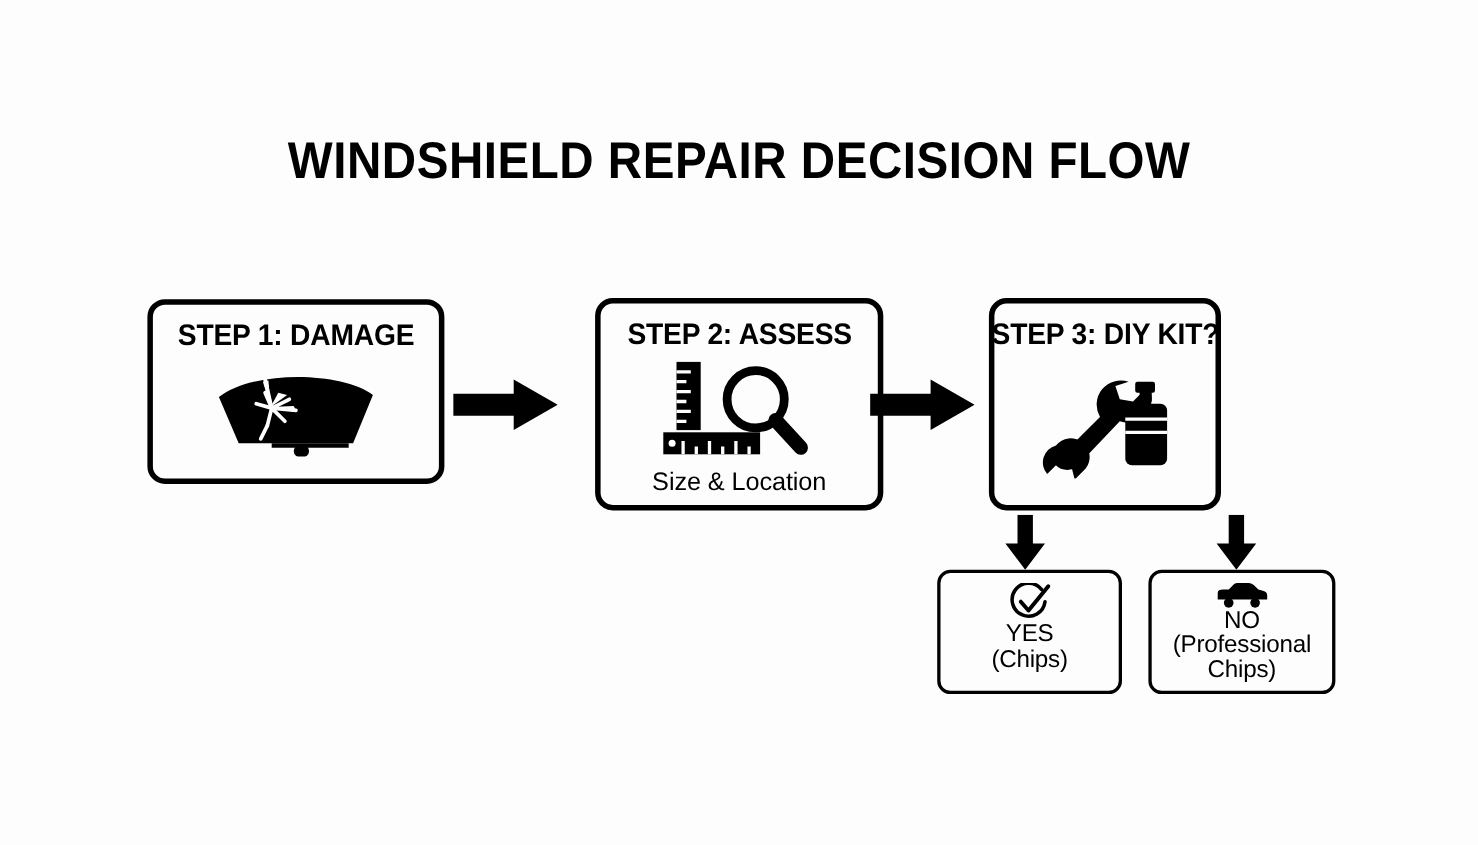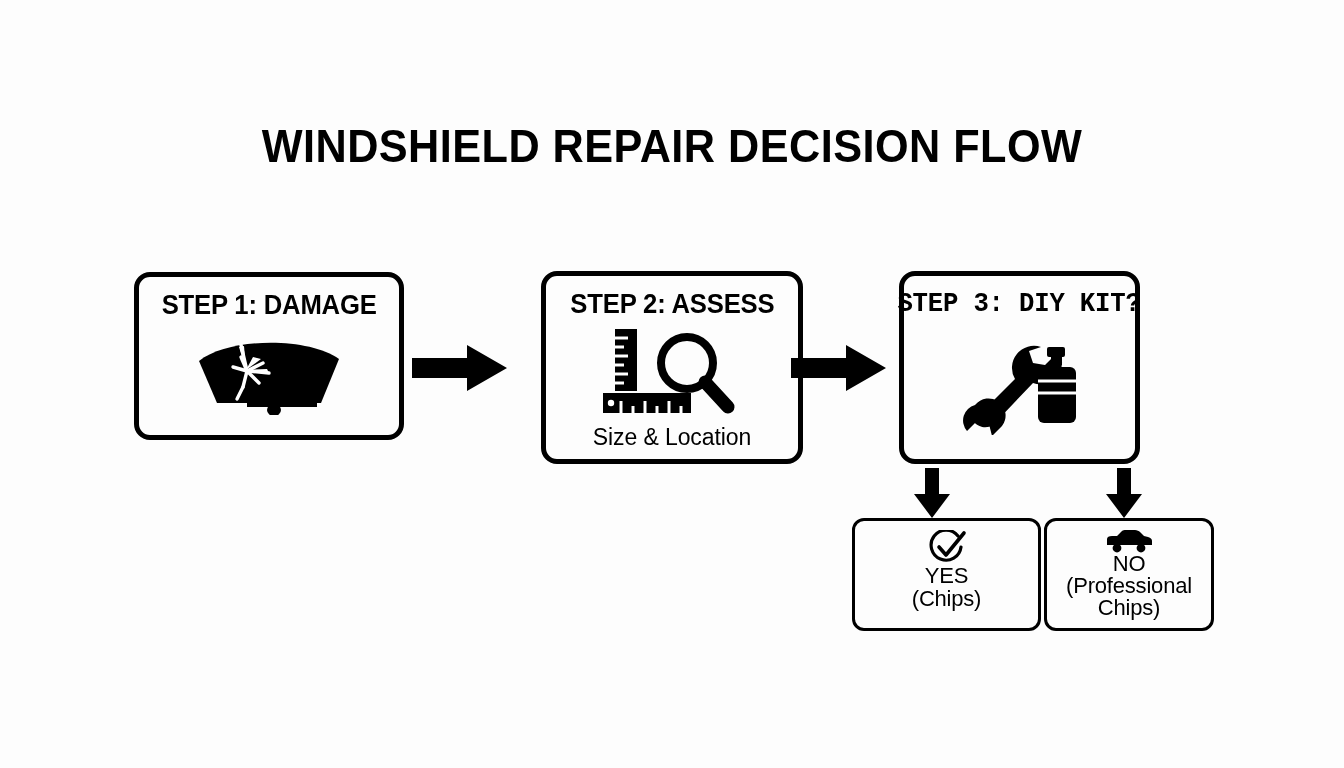--- a/index.html
+++ b/index.html
@@ -70,35 +70,35 @@
     font-size: 23px;
     font-weight: normal;
     letter-spacing: -0.1px;
     white-space: nowrap;
     margin-bottom: 10px;
     line-height: 1.05;
   }
 
   #box-step1 { left: 134px; top: 272px; width: 270px; height: 168px; }
   #box-step2 { left: 519px; top: 271px; width: 262px; height: 193px; margin-left: 22px; }
-  #box-step3 { left: 899px; top: 271px; width: 241px; height: 193px; font-family: Liberation Mono, monospace; }
+  #box-step3 { left: 899px; top: 271px; width: 211px; height: 193px; }
 
   
   .outcome-box {
     position: absolute;
     box-sizing: border-box;
     background: #fdfdfd;
     border: 3px solid #000;
     border-radius: 12px;
     display: flex;
     flex-direction: column;
     align-items: center;
     justify-content: flex-start;
   }
-  #box-yes { left: 852px; top: 518px; width: 189px; height: 113px; }
+  #box-yes { left: 852px; top: 518px; width: 168px; height: 113px; }
   #box-no  { left: 1044px; top: 518px; width: 170px; height: 113px; }
   .outcome-icon {
     margin-top: 10px;
     display: flex;
     align-items: center;
     justify-content: center;
     height: 34px;
   }
   .outcome-label {
     font-size: 22px;

